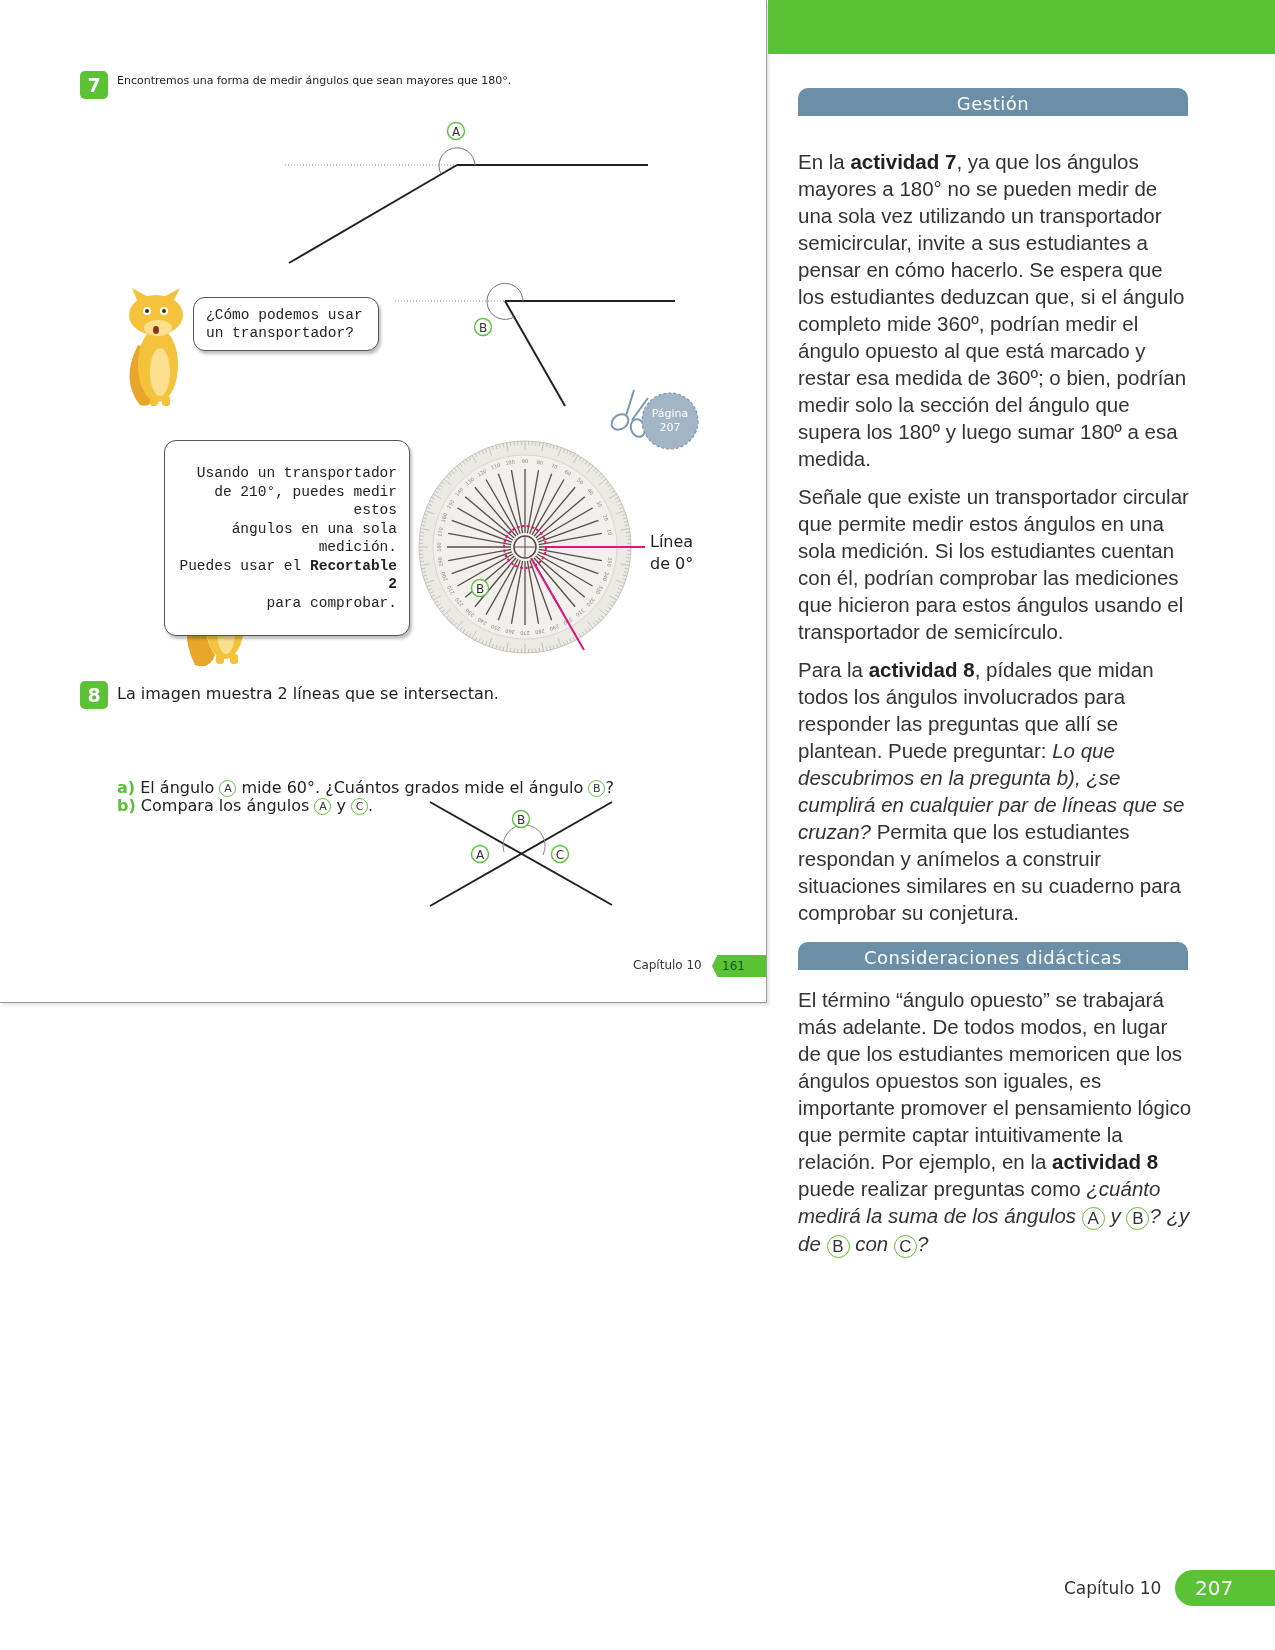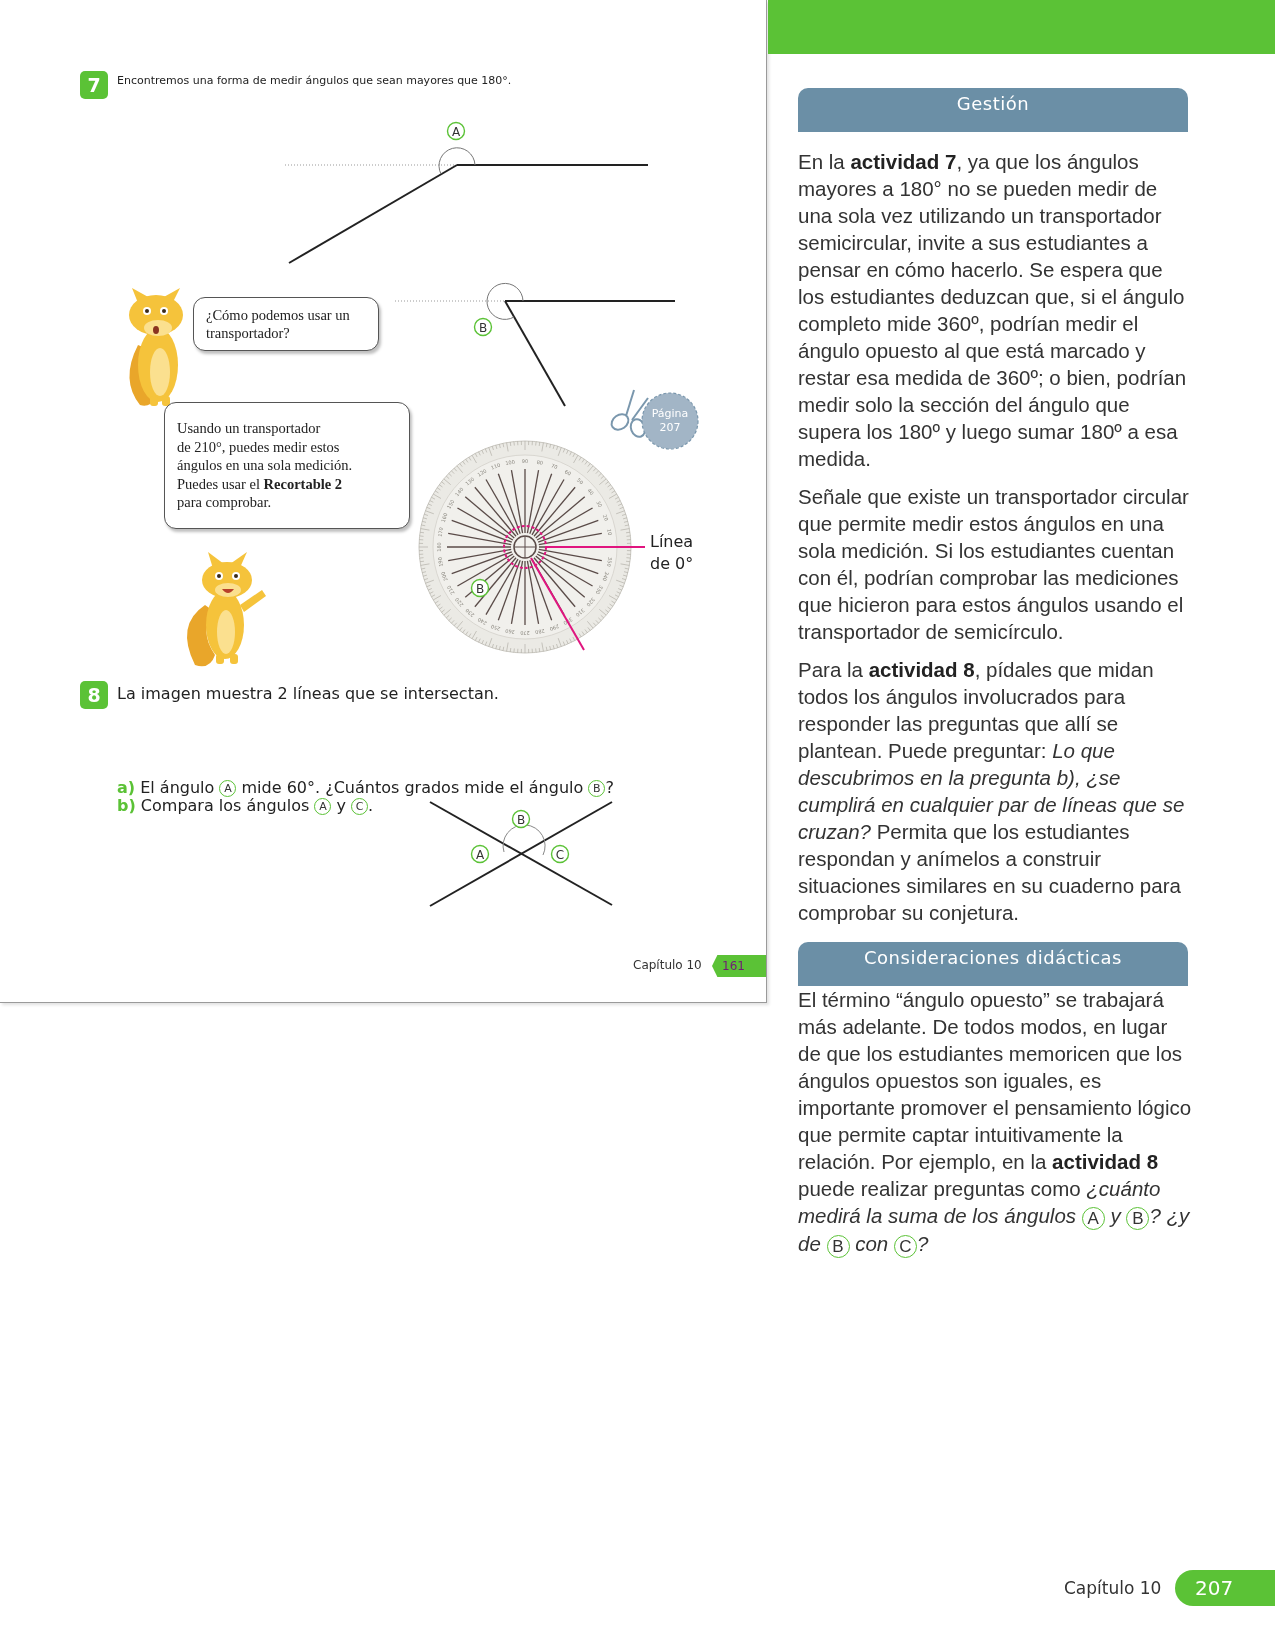--- a/index.html
+++ b/index.html
@@ -4,24 +4,24 @@
 <style>
   html, body { margin:0; padding:0; }
   body { width:1275px; height:1650px; position:relative; background:#ffffff; overflow:hidden; font-family:"DejaVu Sans", sans-serif; color:#222; }
   .left-page { position:absolute; left:0; top:0; width:766px; height:1002px; border:1px solid #9a9a9a; border-top:none; border-left:none; background:#fff; box-shadow:2px 2px 3px rgba(0,0,0,0.12); }
   .green-bar { position:absolute; left:768px; top:0; width:507px; height:54px; background:#5bc236; }
   .abs { position:absolute; }
   .num-badge { position:absolute; width:28px; height:28px; background:#5bc236; color:#fff; border-radius:5px; font:bold 19px "DejaVu Sans", sans-serif; text-align:center; line-height:28px; }
   .q-text { position:absolute; font-family:"DejaVu Sans", sans-serif; font-size:16px; color:#222; white-space:nowrap; }
   .circ { display:inline-block; width:15px; height:15px; border:1.4px solid #5bc236; border-radius:50%; font-size:11px; line-height:15px; text-align:center; color:#333; vertical-align:1px; }
   .sub-label { color:#5bc236; font-weight:bold; }
-  .bubble { position:absolute; background:#fff; border:1px solid #555; border-radius:12px; box-shadow:2px 3px 3px rgba(0,0,0,0.25); font-family:Liberation Serif, serif; font-size:14.5px; line-height:18px; color:#222; padding:8px 12px; }
+  .bubble { position:absolute; background:#fff; border:1px solid #555; border-radius:12px; box-shadow:2px 3px 3px rgba(0,0,0,0.25); font-family:Liberation Mono, monospace; font-size:14.5px; line-height:18px; color:#222; padding:8px 12px; }
   .footer-left { position:absolute; left:633px; top:958px; font-size:12px; color:#333; }
-  .tag-161 { position:absolute; left:712px; top:955px; width:54px; height:22px; background:#5bc236; color:#701a75; font-size:12px; line-height:22px; padding-left:10px; box-sizing:border-box; clip-path:polygon(10% 0,100% 0,100% 100%,10% 100%,0 50%); }
-  .panel-head { position:absolute; left:798px; width:390px; height:44px; background:#6b8fa6; border-radius:10px 10px 0 0; color:#fff; font-family:"DejaVu Sans", sans-serif; font-size:18px; text-align:center; line-height:32px; letter-spacing:0.5px; }
+  .tag-161 { position:absolute; left:712px; top:955px; width:54px; height:22px; background:#5bc236; color:#14532d; font-size:12px; line-height:22px; padding-left:10px; box-sizing:border-box; clip-path:polygon(10% 0,100% 0,100% 100%,10% 100%,0 50%); }
+  .panel-head { position:absolute; left:798px; width:390px; height:28px; background:#6b8fa6; border-radius:10px 10px 0 0; color:#fff; font-family:"DejaVu Sans", sans-serif; font-size:18px; text-align:center; line-height:32px; letter-spacing:0.5px; }
   .panel-text { position:absolute; left:798px; width:395px; font-family:"Liberation Sans", sans-serif; font-size:20.5px; line-height:27px; color:#333; }
   .panel-text p { margin:0 0 11px 0; }
   .panel-text b { color:#222; }
   .pc { display:inline-block; width:21px; height:21px; border:1.6px solid #5bc236; border-radius:50%; font-style:normal; font-size:17px; line-height:21px; text-align:center; vertical-align:-1px; }
   .footer-right { position:absolute; left:1064px; top:1578px; font-size:17px; color:#333; }
   .tag-207 { position:absolute; left:1175px; top:1570px; width:100px; height:36px; background:#5bc236; color:#fff; font-size:20px; line-height:36px; padding-left:20px; box-sizing:border-box; border-radius:18px 0 0 18px; }
 </style>
 </head>
 <body>
 
@@ -370,21 +370,21 @@
   <text x="480" y="858.5" font-size="12" text-anchor="middle" fill="#333" font-family="DejaVu Sans, sans-serif">A</text>
   <circle cx="521" cy="819" r="8.5" fill="#fff" stroke="#5bc236" stroke-width="1.4"></circle>
   <text x="521" y="823.5" font-size="12" text-anchor="middle" fill="#333" font-family="DejaVu Sans, sans-serif">B</text>
   <circle cx="560" cy="854" r="8.5" fill="#fff" stroke="#5bc236" stroke-width="1.4"></circle>
   <text x="560" y="858.5" font-size="12" text-anchor="middle" fill="#333" font-family="DejaVu Sans, sans-serif">C</text>
 </svg>
 
 <div class="bubble" style="left:193px;top:297px;width:160px;">
   <span>¿Cómo podemos usar un transportador?</span>
 </div>
-<div class="bubble" style="left:164px;top:402px;width:220px;padding:16px 12px;line-height:18.5px;">
+<div class="bubble" style="left:164px;top:440px;width:220px;padding:23px 12px;line-height:18.5px;text-align:right;">
   <div>Usando un transportador</div>
   <div>de 210°, puedes medir estos</div>
   <div>ángulos en una sola medición.</div>
   <div><span>Puedes usar el </span><b>Recortable 2</b></div>
   <div>para comprobar.</div>
 </div>
 
 <div class="num-badge" style="left:80px;top:681px;">8</div>
 <div class="q-text" style="left:117px;top:684px;">La imagen muestra 2 líneas que se intersectan.</div>
 

